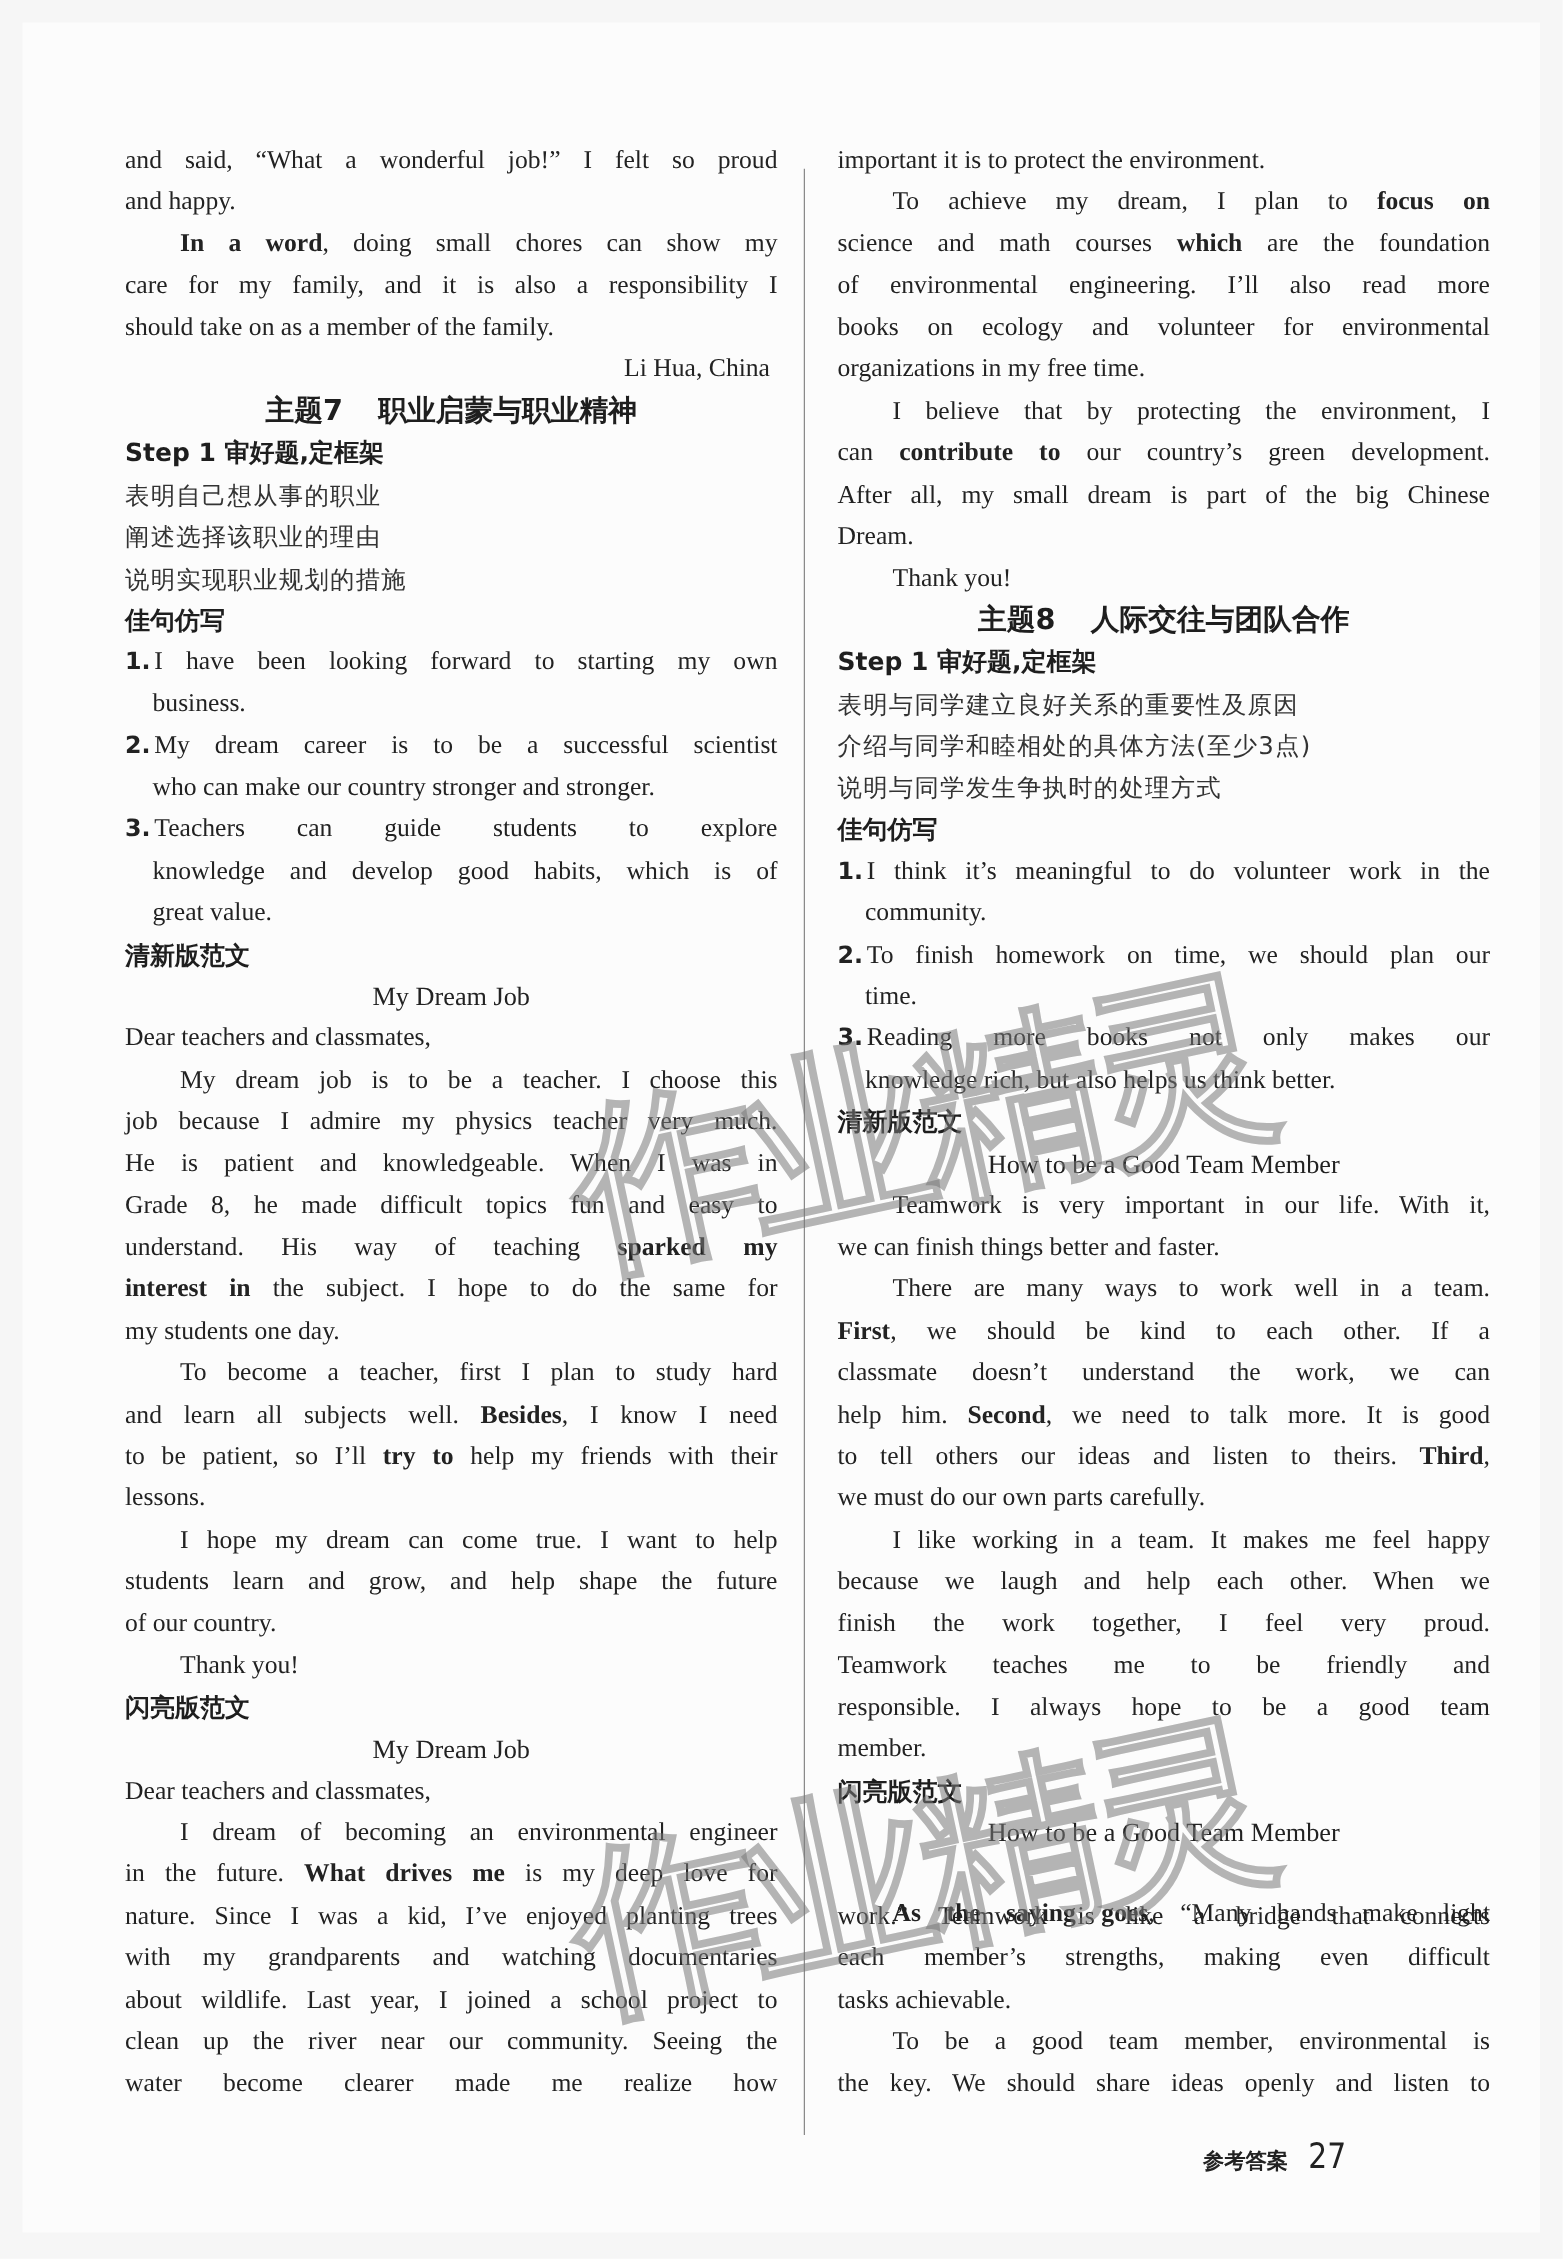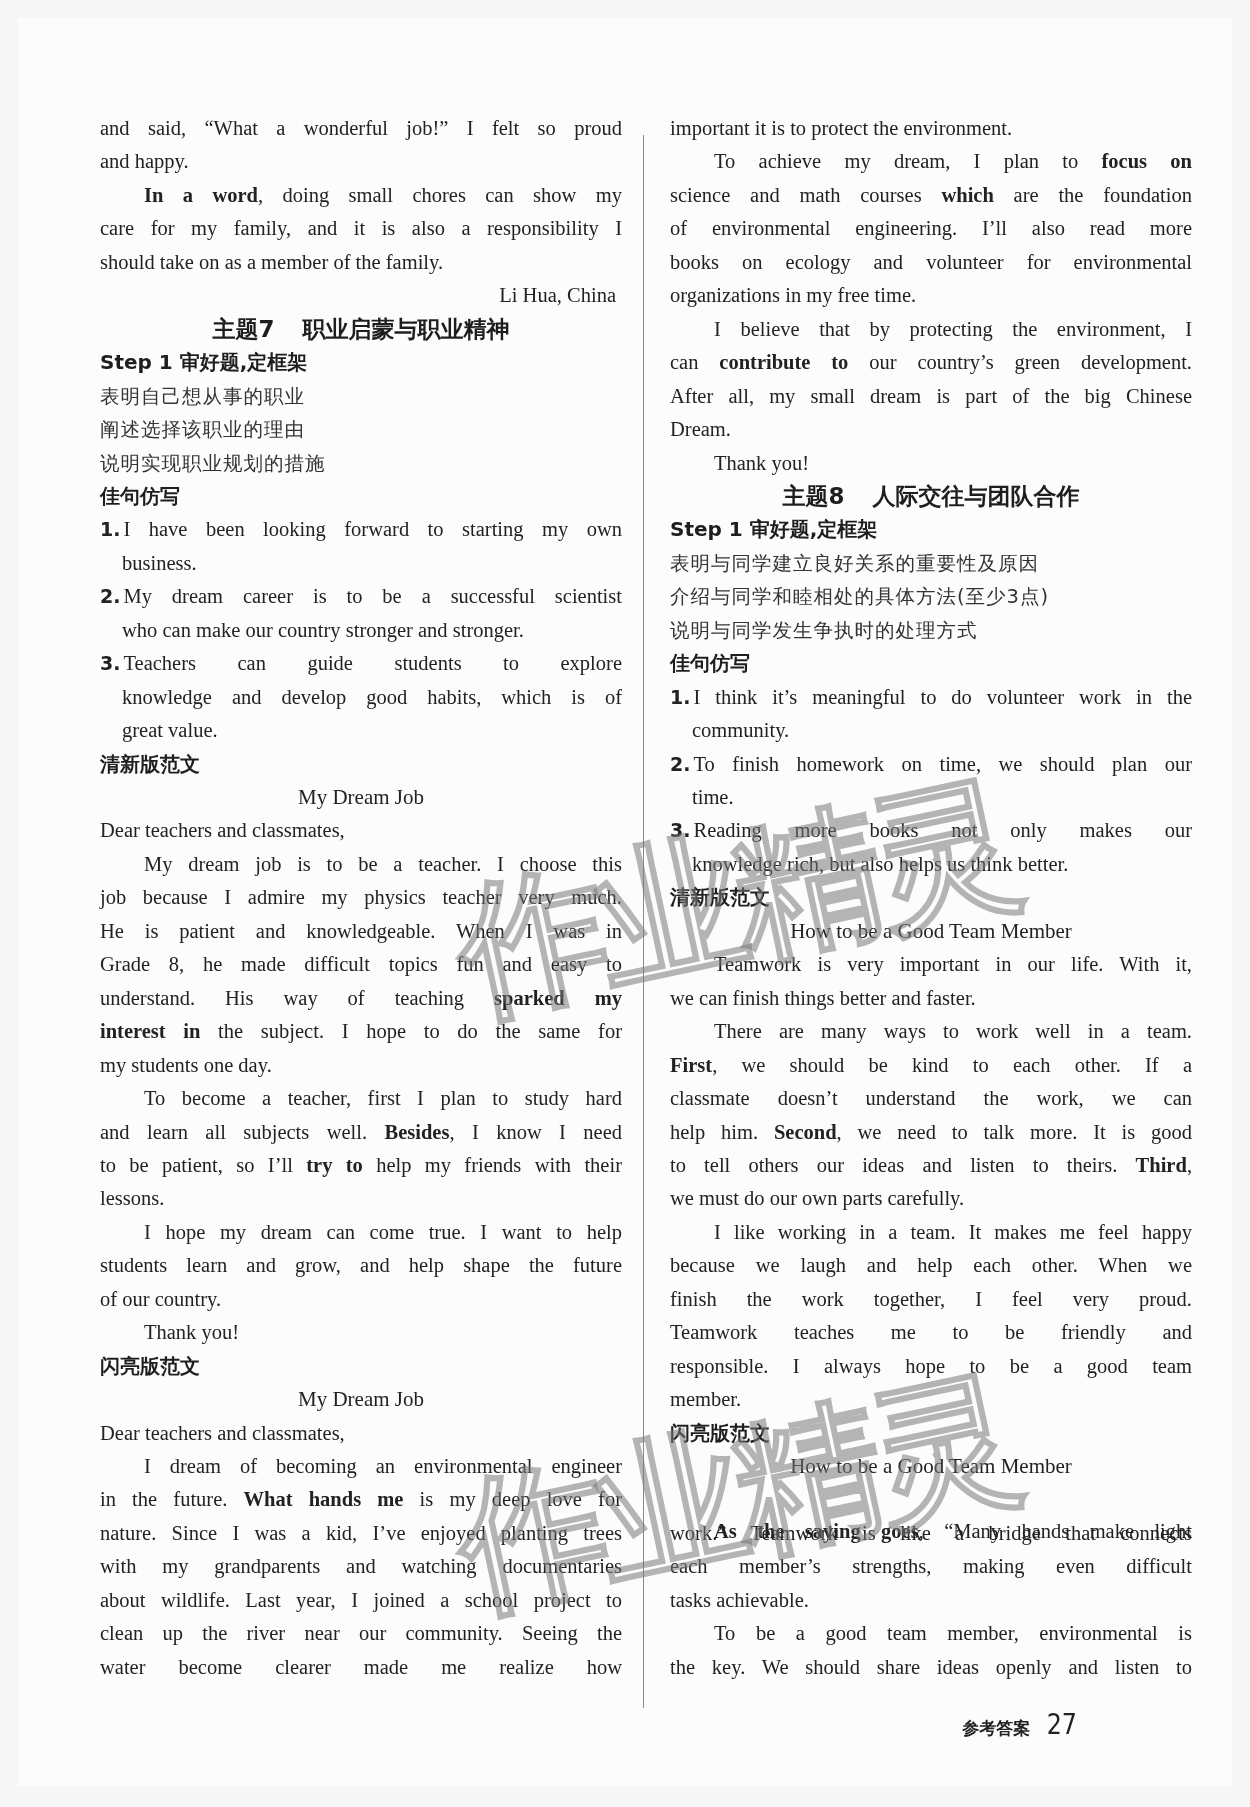--- a/index.html
+++ b/index.html
@@ -92,21 +92,21 @@
       <div class="line j" style="top: 1130.95px;"><span>to be patient, so I’ll </span><span class="b">try to</span><span> help my friends with their</span></div>
       <div class="line " style="top: 1164.4px;">lessons.</div>
       <div class="line j indent" style="top: 1197.85px;">I hope my dream can come true. I want to help</div>
       <div class="line j" style="top: 1231.3px;">students learn and grow, and help shape the future</div>
       <div class="line " style="top: 1264.75px;">of our country.</div>
       <div class="line indent" style="top: 1298.2px;">Thank you!</div>
       <div class="line h-sec" style="top: 1331.65px;">闪亮版范文</div>
       <div class="line title" style="top: 1365.1px;">My Dream Job</div>
       <div class="line " style="top: 1398.55px;">Dear teachers and classmates,</div>
       <div class="line j indent" style="top: 1432px;">I dream of becoming an environmental engineer</div>
-      <div class="line j" style="top: 1465.45px;"><span>in the future. </span><span class="b">What hands me</span><span> is my deep love for</span></div>
+      <div class="line j" style="top: 1465.45px;"><span>in the future. </span><span class="b">What drives me</span><span> is my deep love for</span></div>
       <div class="line j" style="top: 1498.9px;">nature. Since I was a kid, I’ve enjoyed planting trees</div>
       <div class="line j" style="top: 1532.35px;">with my grandparents and watching documentaries</div>
       <div class="line j" style="top: 1565.8px;">about wildlife. Last year, I joined a school project to</div>
       <div class="line j" style="top: 1599.25px;">clean up the river near our community. Seeing the</div>
       <div class="line j" style="top: 1632.7px;">water become clearer made me realize how</div>
     </div>
   <div class="col col-right" id="col-right">
       <div class="line " style="top: 94px;">important it is to protect the environment.</div>
       <div class="line j indent" style="top: 127.45px;"><span>To achieve my dream, I plan to </span><span class="b">focus on</span></div>
       <div class="line j" style="top: 160.9px;"><span>science and math courses </span><span class="b">which</span><span> are the foundation</span></div>

